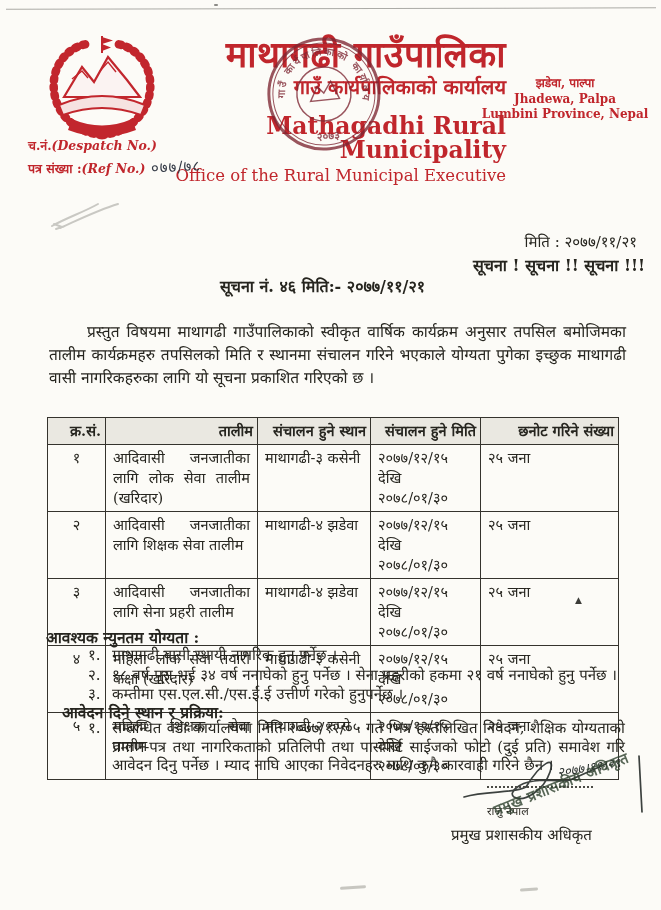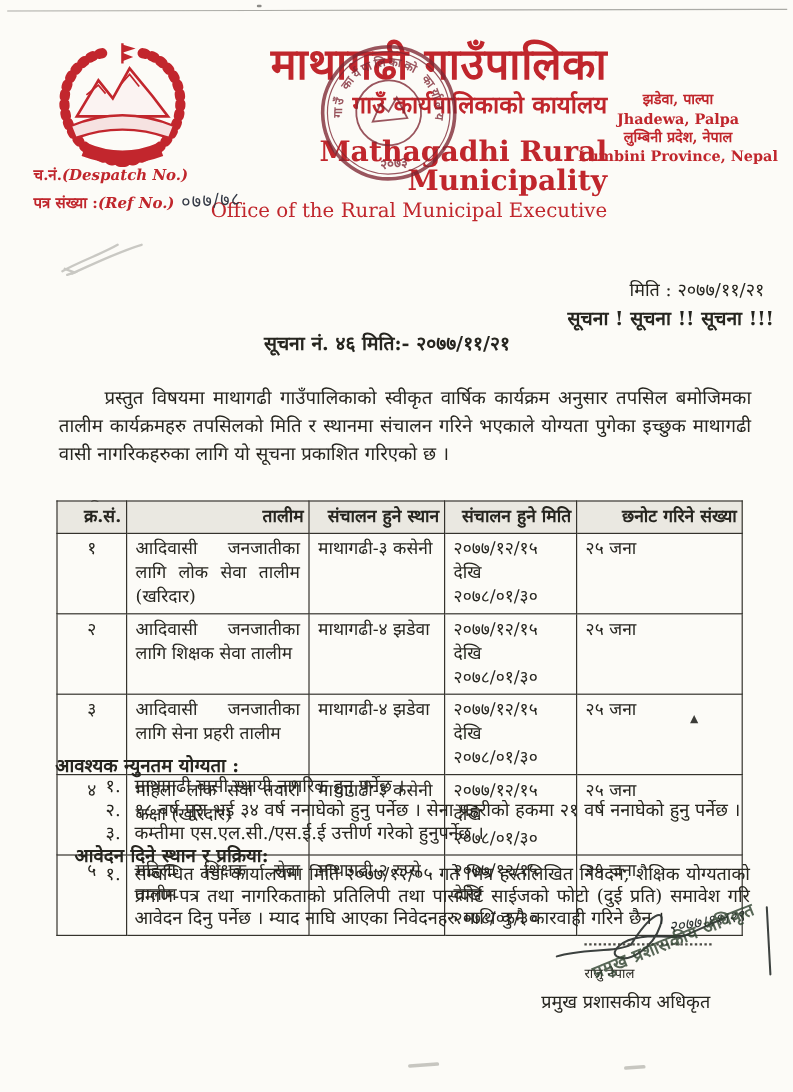--- a/index.html
+++ b/index.html
@@ -96,21 +96,20 @@
   <div class="hc">
     <div class="t1 red">माथागढी गाउँपालिका</div>
     <div class="t2 red">गाउँ कार्यपालिकाको कार्यालय</div>
     <div class="t3 red">Mathagadhi Rural Municipality</div>
     <div class="t4 red">Office of the Rural Municipal Executive</div>
   </div>
 
   <div class="hr-addr red">
     <div>झडेवा, पाल्पा</div>
     <div>Jhadewa, Palpa</div>
-    <div>लुम्बिनी प्रदेश, नेपाल</div>
     <div>Lumbini Province, Nepal</div>
   </div>
 
   <svg class="stamp-center" viewBox="0 0 116 122">
     <g stroke="#7e2733" fill="none">
       <circle cx="58" cy="60" r="55" stroke-width="3"></circle>
       <circle cx="58" cy="60" r="51" stroke-width="1"></circle>
       <circle cx="58" cy="60" r="27" stroke-width="1.5"></circle>
     </g>
     <defs>

